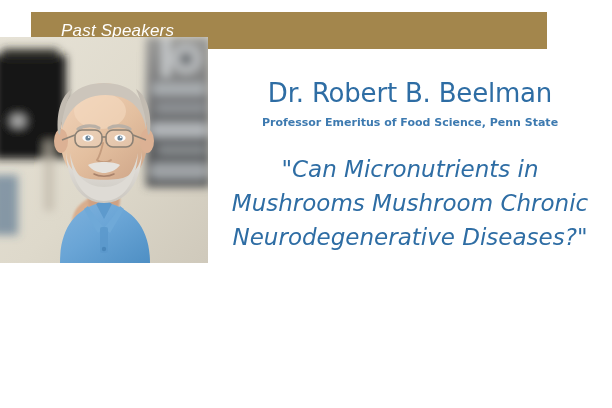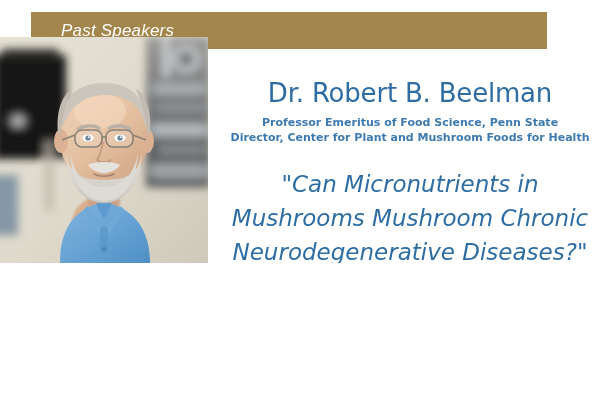--- a/index.html
+++ b/index.html
@@ -245,21 +245,20 @@
 
     <rect x="0" y="0" width="208" height="226" fill="none"></rect>
   </svg>
 </div>
 
 <div class="info">
   <div class="speaker-name">Dr. Robert B. Beelman</div>
 
   <div class="speaker-role first">Professor Emeritus of Food Science, Penn State</div>
 
-  <div class="speaker-role">Director, Center for Plant and Mushroom Foods for Health</div>
 
   <div class="talk-title">
     <span class="talk-line">"Can Micronutrients in</span>
     <span class="talk-line">Mushrooms Mushroom Chronic</span>
     <span class="talk-line">Neurodegenerative Diseases?"</span>
   </div>
 </div>
 
 <div class="canvas-blank"></div>
 

